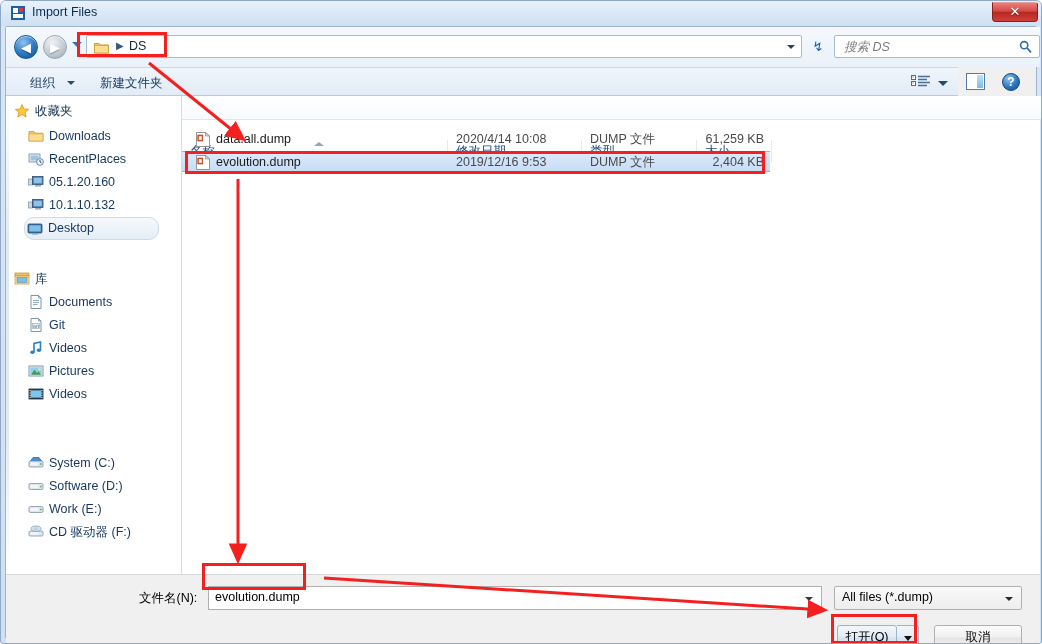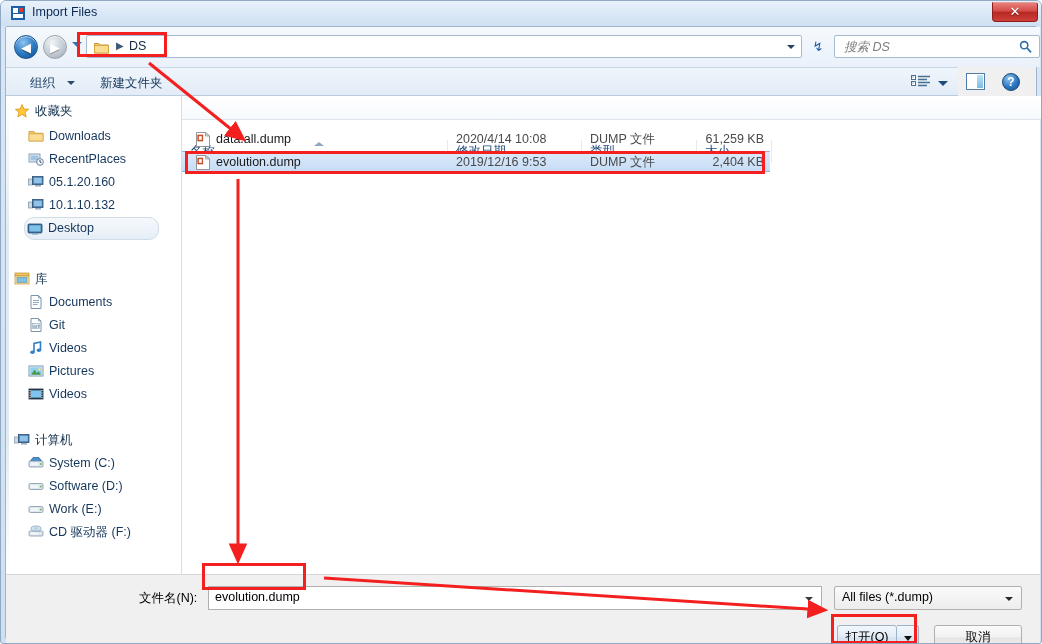--- a/index.html
+++ b/index.html
@@ -560,31 +560,20 @@
                 <rect x="13.3" y="4" width="1.1" height="1.3"></rect>
                   <rect x="13.3" y="6.3" width="1.1" height="1.3"></rect>
                 <rect x="13.3" y="8.6" width="1.1" height="1.3"></rect>
                   <rect x="13.3" y="10.8" width="1.1" height="1.3"></rect>
               </g>
             </svg>
           </span>
           <span class="sb-label">Videos</span>
         </div>
 
-        <div class="sb-group" style="top:333px">
-          <span class="sb-ico">
-            <svg width="16" height="16" viewBox="0 0 16 16">
-              <rect x="0.5" y="5" width="4" height="6" fill="#cfd9e2" stroke="#7d93a8" stroke-width=".7"></rect>
-              <rect x="4.5" y="2.5" width="10.5" height="8" fill="#4e7fae" stroke="#2b4f74" stroke-width=".8"></rect>
-              <rect x="5.8" y="3.8" width="8" height="5.4" fill="#8fc3e8"></rect>
-              <rect x="7" y="11" width="6" height="1.6" fill="#9fb0c0"></rect>
-            </svg>
-          </span>
-          <span class="sb-label">计算机</span>
-        </div>
 
         <div class="sb-item" style="top:379px">
           <span class="sb-ico">
             <svg width="16" height="16" viewBox="0 0 16 16">
               <rect x="1" y="5.5" width="14" height="6" rx="1.4" fill="#dfe7ee" stroke="#7d93a8" stroke-width=".8"></rect>
               <rect x="2.4" y="7" width="8" height="3" fill="#f2f6f9"></rect>
               <circle cx="12.8" cy="8.5" r="1" fill="#6fbf4f"></circle>
             </svg>
           </span>
           <span class="sb-label">Software (D:)</span>

